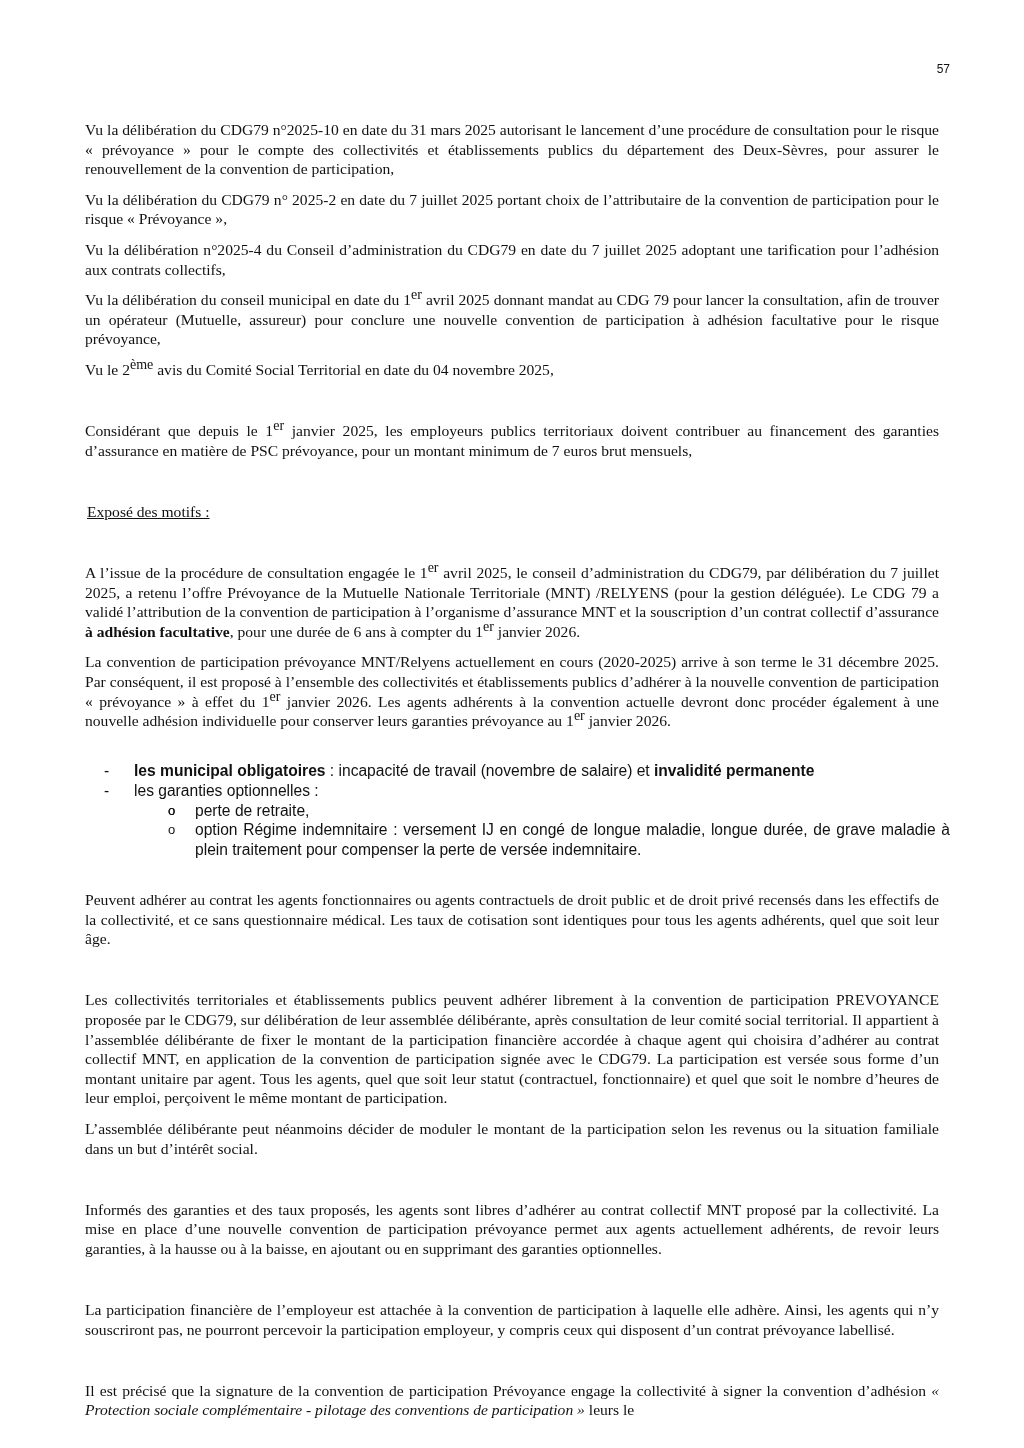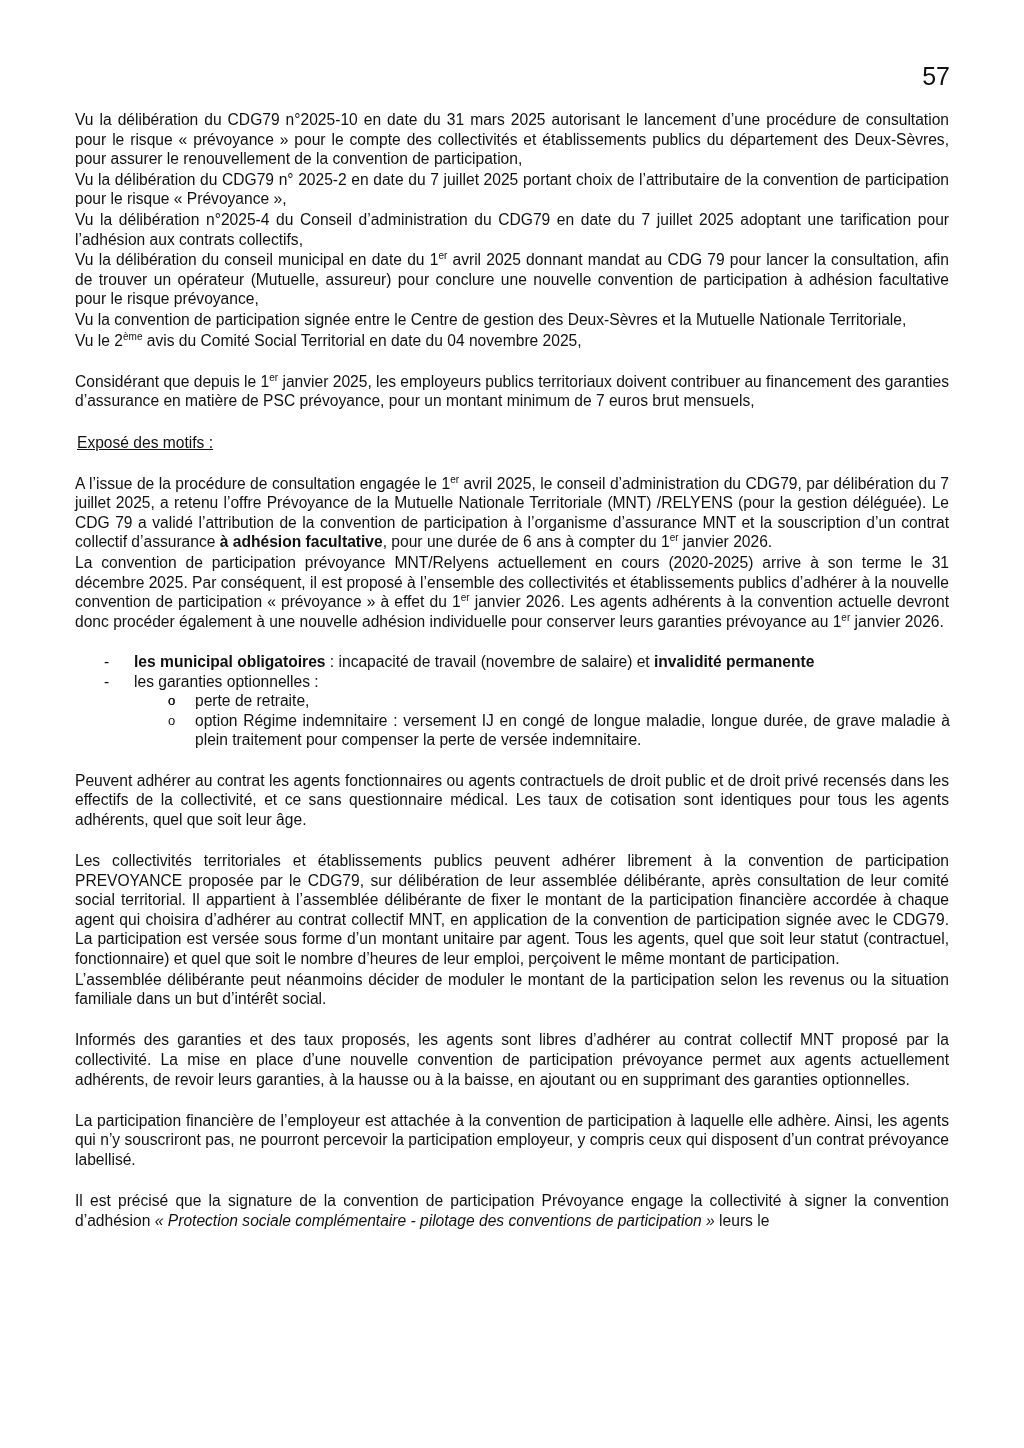--- a/index.html
+++ b/index.html
@@ -1,23 +1,23 @@
 <!DOCTYPE html>
 <html><head>
 <meta charset="utf-8">
 <style>
   html, body { margin:0; padding:0; background:#ffffff; }
   body { width:1024px; height:1448px; position:relative; overflow:hidden;
          font-family:"Liberation Sans", sans-serif; color:#111; }
-  .page-number { position:absolute; top:62px; right:74px; font-size:25px; }
+  .page-number { position:absolute; top:62px; right:74px; font-size:12px; }
   .content { position:absolute; top:109px; left:74px; width:876px;
              font-size:15.6px; line-height:19.6px; }
-  p { margin:1px; text-align:justify; text-align-last:left; }
+  p { margin:11px; text-align:justify; text-align-last:left;font-family:Liberation Serif, serif; }
   .gap { height:19.6px; }
-  sup { font-size:10px; line-height:0; vertical-align:super; }
+  sup { font-size:14px; line-height:0; vertical-align:super; }
   .heading { text-decoration:underline; padding-left:2px; }
   b { font-weight:bold; }
   i { font-style:italic; }
   .dash-list { list-style:none; margin:0; padding:0; }
   .dash-list > li { position:relative; padding-left:60px; }
   .dash-list > li .dash { position:absolute; left:30px; }
   .circ-list { list-style:none; margin:0; padding:0; }
   .circ-list > li { position:relative; padding-left:121px; text-align:justify; text-align-last:left; }
   .circ-list > li .circ { position:absolute; left:94px; font-size:13px; }
 </style>
@@ -26,21 +26,20 @@
 
 <div class="page-number">57</div>
 
 <div class="content">
 
   <div>
     <p>Vu la délibération du CDG79 n°2025-10 en date du 31 mars 2025 autorisant le lancement d’une procédure de consultation pour le risque « prévoyance » pour le compte des collectivités et établissements publics du département des Deux-Sèvres, pour assurer le renouvellement de la convention de participation,</p>
     <p>Vu la délibération du CDG79 n° 2025-2 en date du 7 juillet 2025 portant choix de l’attributaire de la convention de participation pour le risque « Prévoyance »,</p>
     <p>Vu la délibération n°2025-4 du Conseil d’administration du CDG79 en date du 7 juillet 2025 adoptant une tarification pour l’adhésion aux contrats collectifs,</p>
     <p><span>Vu la délibération du conseil municipal en date du 1</span><sup>er</sup><span> avril 2025 donnant mandat au CDG 79 pour lancer la consultation, afin de trouver un opérateur (Mutuelle, assureur) pour conclure une nouvelle convention de participation à adhésion facultative pour le risque prévoyance,</span></p>
-    <p>Vu la convention de participation signée entre le Centre de gestion des Deux-Sèvres et la Mutuelle Nationale Territoriale,</p>
     <p><span>Vu le 2</span><sup>ème</sup><span> avis du Comité Social Territorial en date du 04 novembre 2025,</span></p>
   </div>
 
   <div class="gap"></div>
 
   <p><span>Considérant que depuis le 1</span><sup>er</sup><span> janvier 2025, les employeurs publics territoriaux doivent contribuer au financement des garanties d’assurance en matière de PSC prévoyance, pour un montant minimum de 7 euros brut mensuels,</span></p>
 
   <div class="gap"></div>
 
   <p class="heading">Exposé des motifs :</p>

